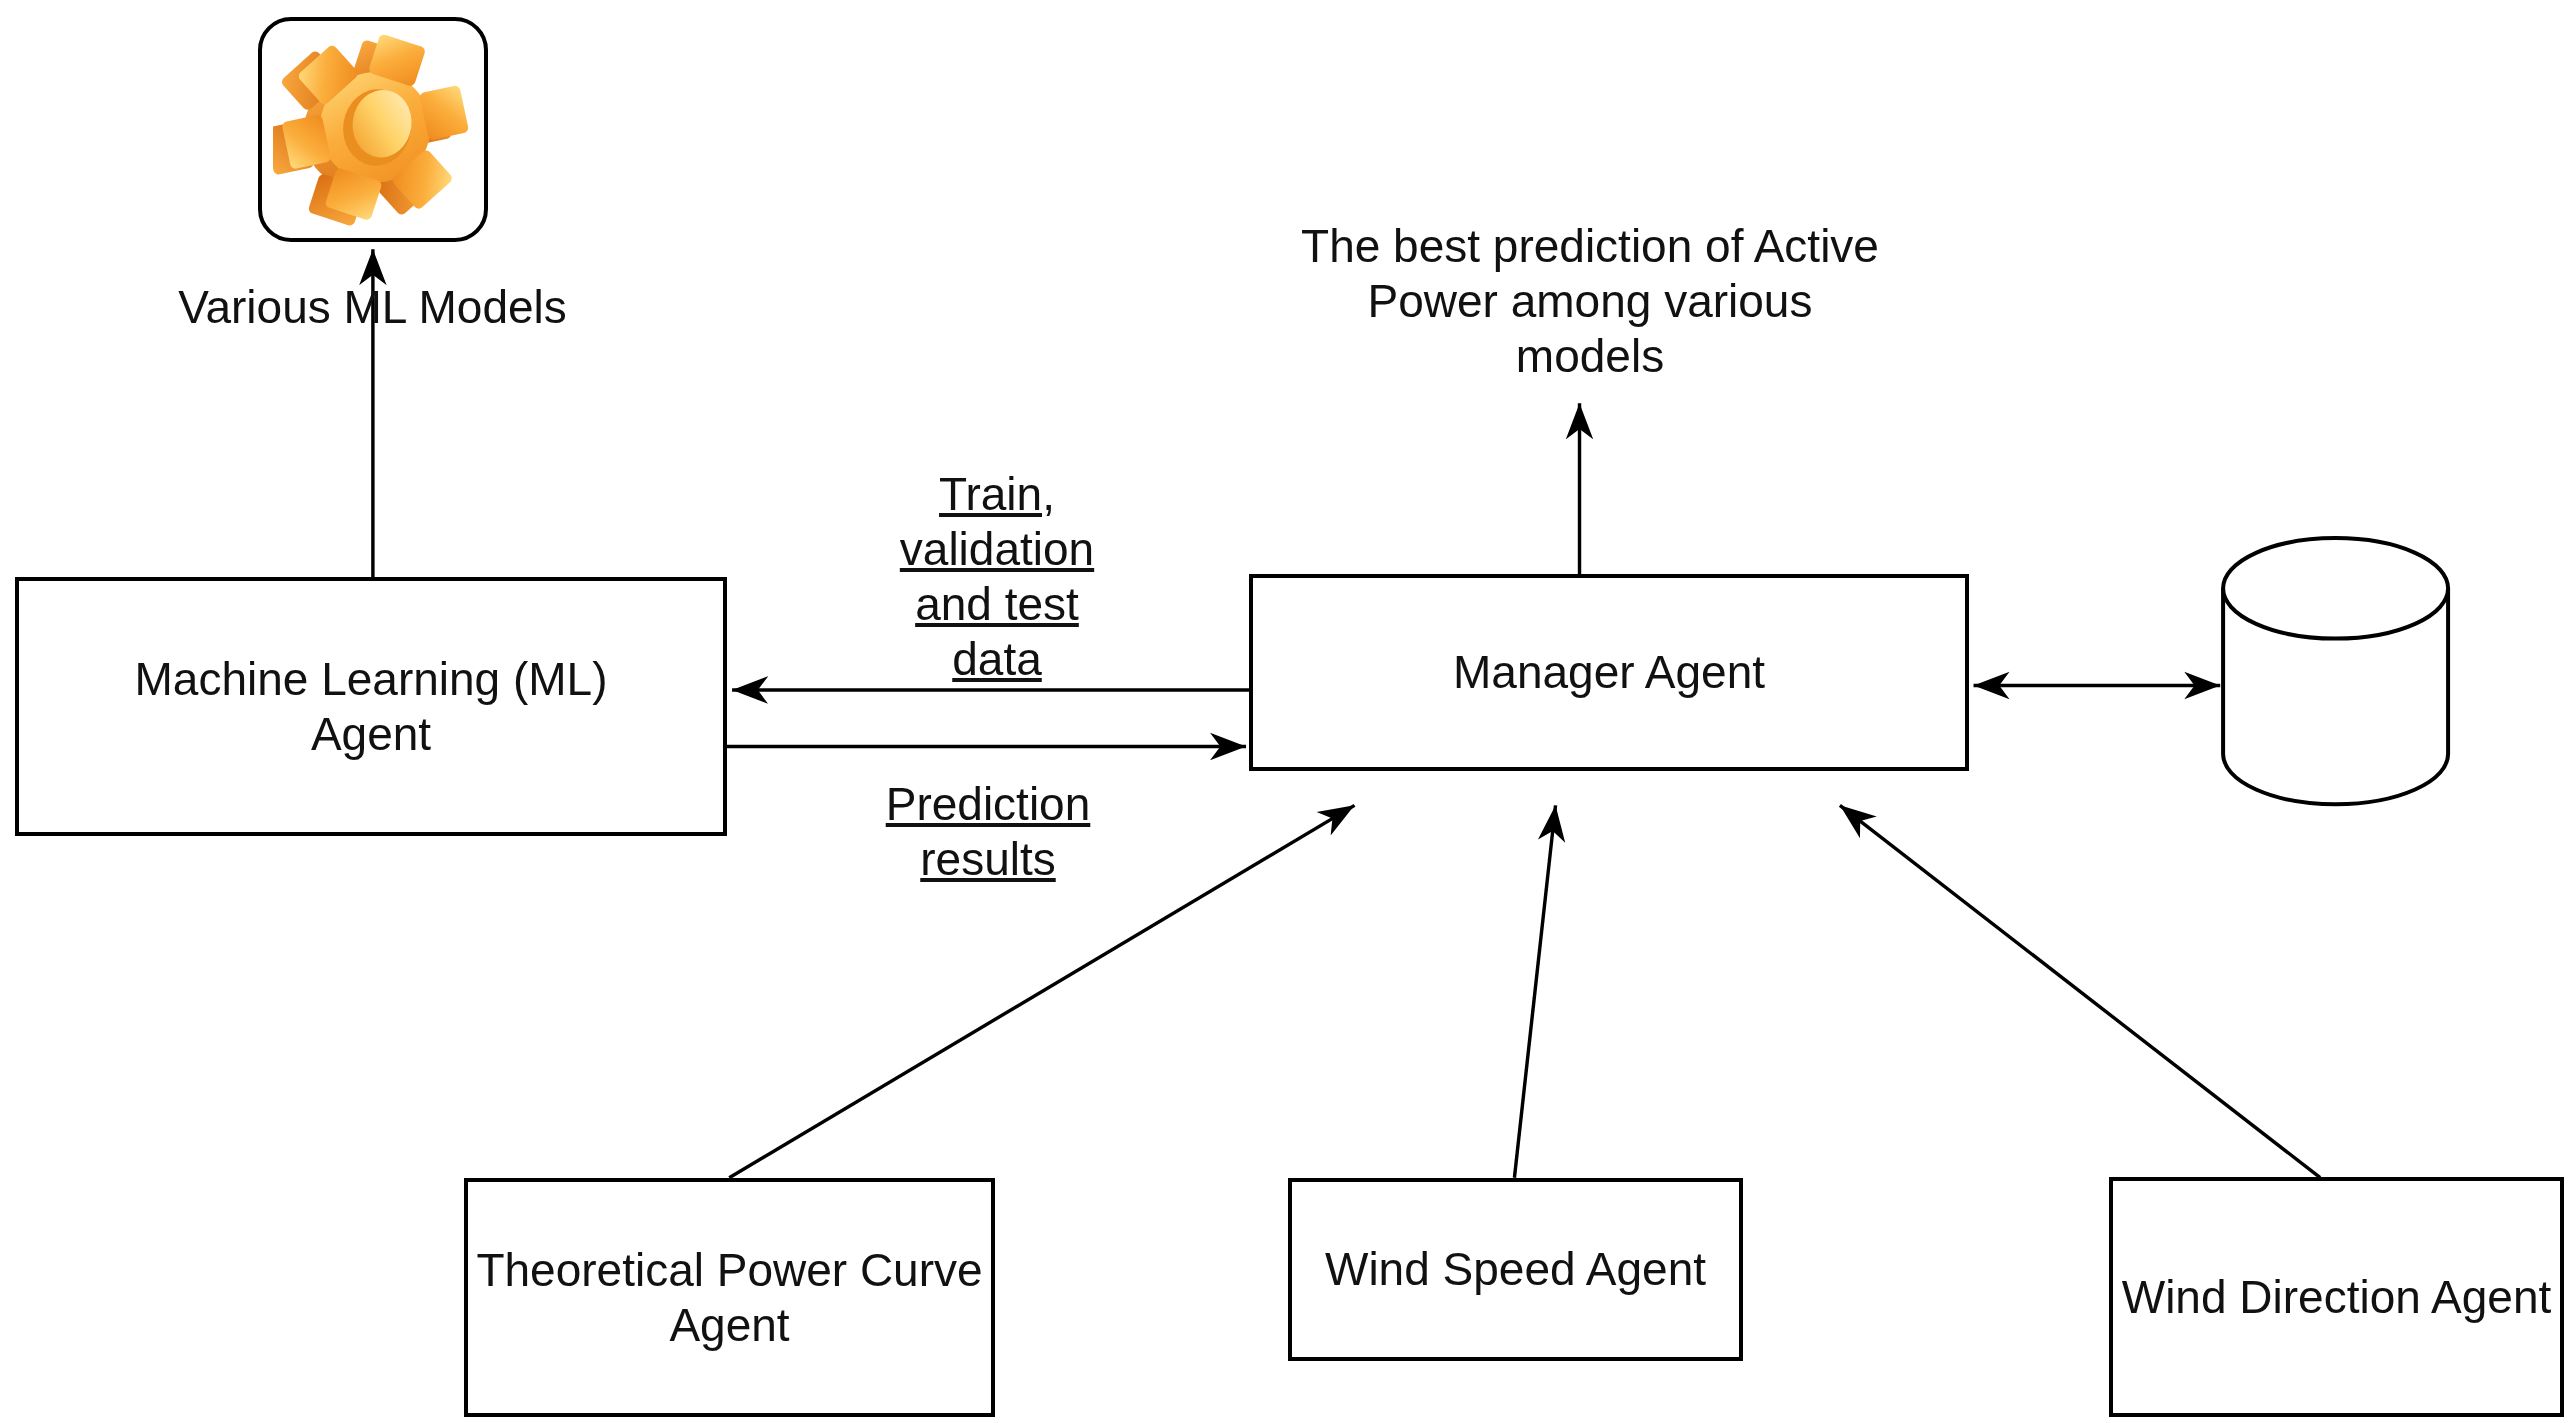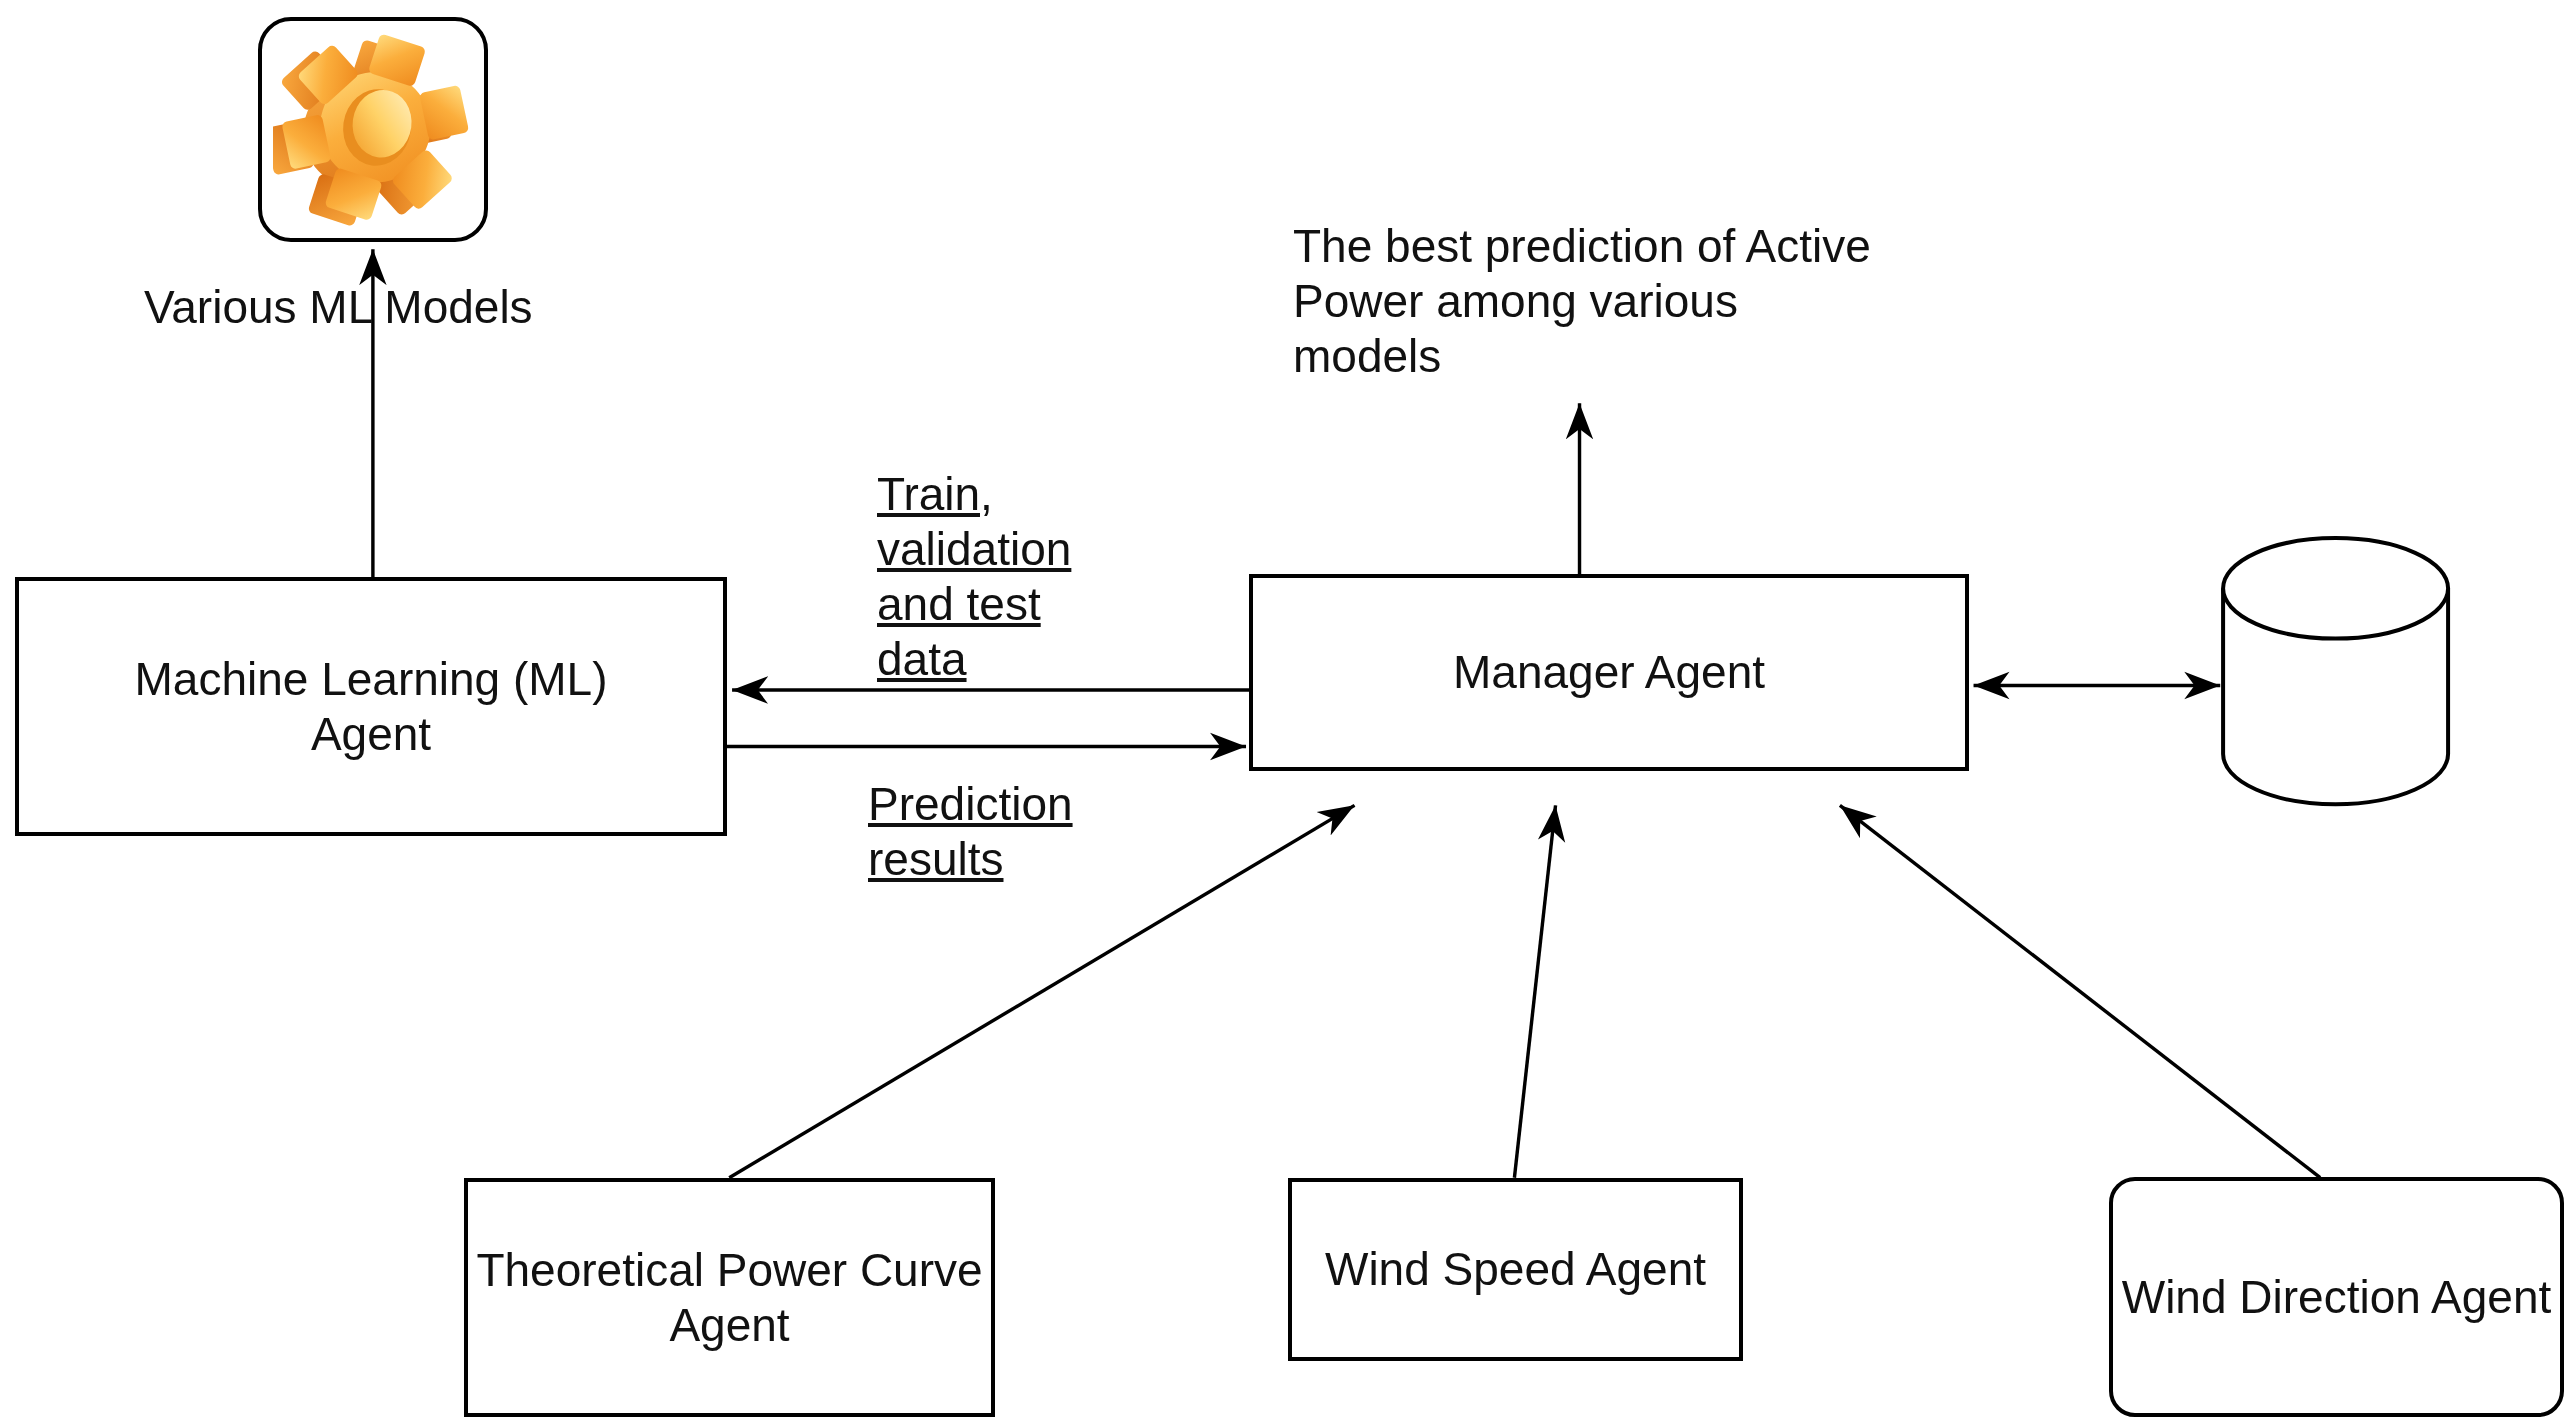--- a/index.html
+++ b/index.html
@@ -30,41 +30,41 @@
     font-size: 46px;
     line-height: 55px;
     text-align: center;
     white-space: pre-line;
     color: #111111;
   }
   .float-label {
     position: absolute;
     font-size: 46px;
     line-height: 55px;
-    text-align: left;
+    text-align: center;
     white-space: pre-line;
     color: #111111;
   }
   #gear-box {
     position: absolute;
     box-sizing: border-box;
     left: 258px; top: 16.6px;
     width: 230px; height: 225px;
     border: 4px solid #000000;
     border-radius: 33px;
     background: #ffffff;
     display: flex;
     align-items: center;
     justify-content: center;
   }
   #ml-box      { left: 15px;   top: 577px; width: 712px; height: 259px; }
   #manager-box { left: 1249px; top: 574px; width: 720px; height: 197px; justify-content: center; }
   #tpc-box     { left: 464px;  top: 1178px; width: 531px;  height: 239px; }
   #ws-box      { left: 1288px; top: 1178px; width: 455px;  height: 183px; }
-  #wd-box      { left: 2109px; top: 1177px; width: 455px;  height: 240px; border-radius: 26px; }
+  #wd-box      { left: 2109px; top: 1177px; width: 455px;  height: 240px; }
 
   #various-ml-label      { left: 144px;  top: 280px;  width: 457px;  }
   #best-prediction-label { left: 1293px; top: 219px;  width: 594px; }
   #train-data-label      { left: 877px; top: 467px;  width: 240px; text-decoration: underline;  }
   #prediction-results-label { left: 868px; top: 777px; width: 240px; text-decoration: underline; }
   #whole-dataset-label   { left: 2221px; top: 641px; width: 228px;  }
 </style>
 </head>
 <body>
 

